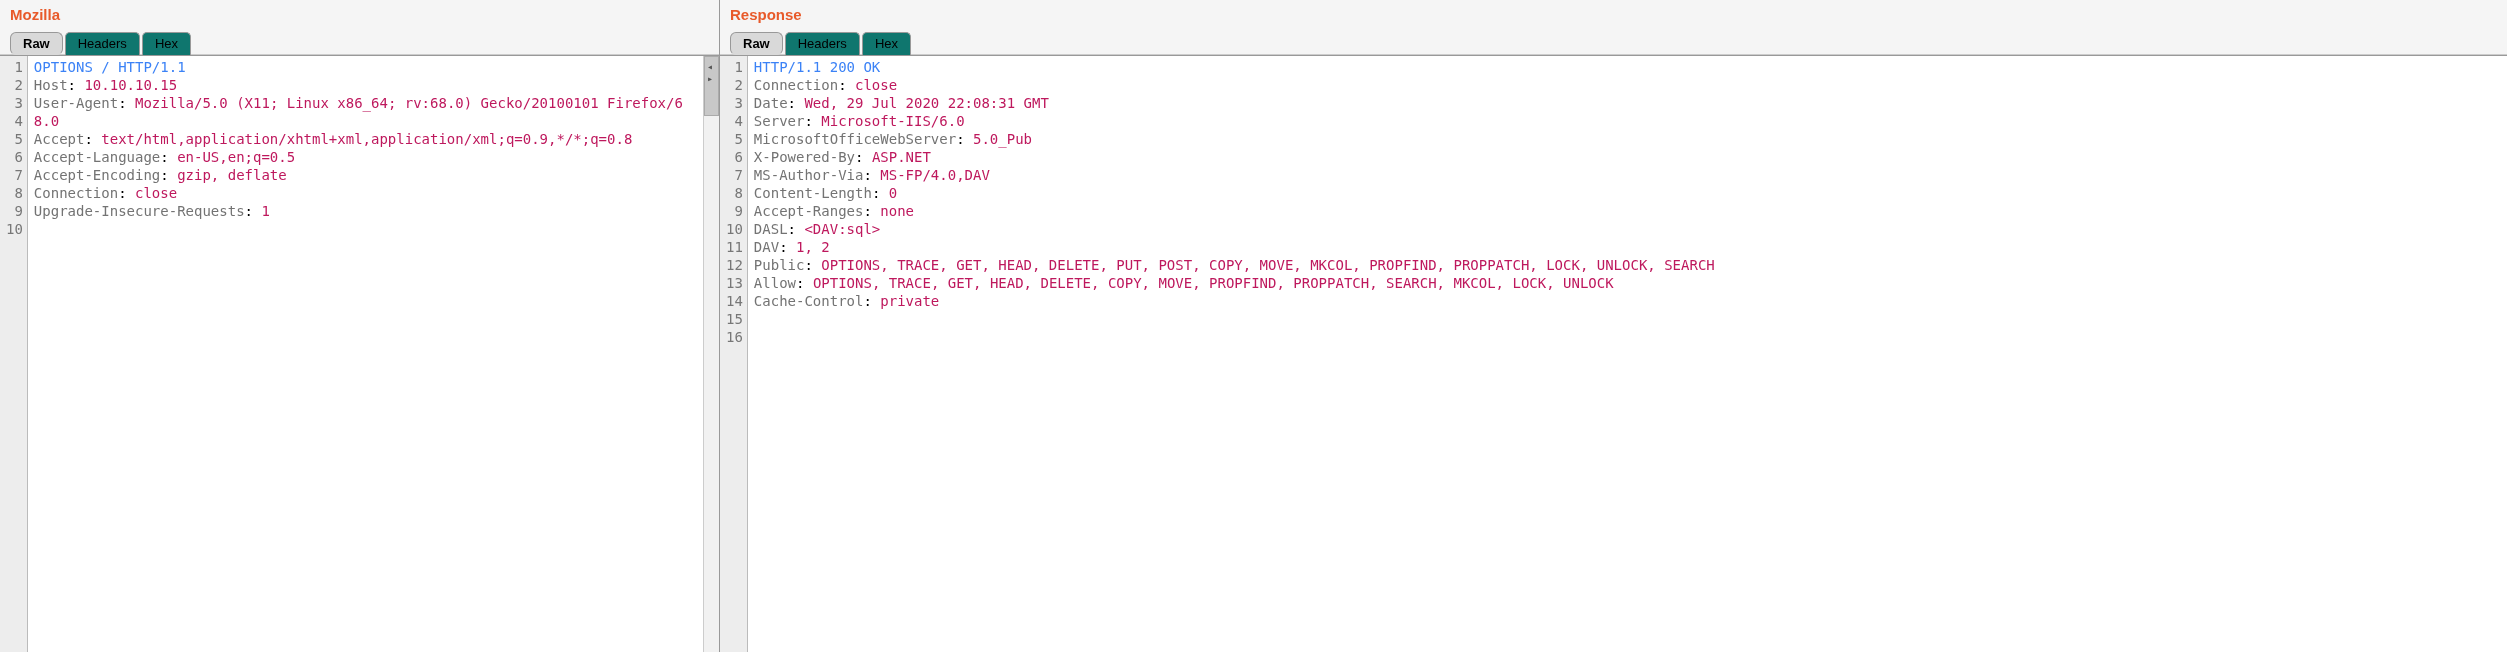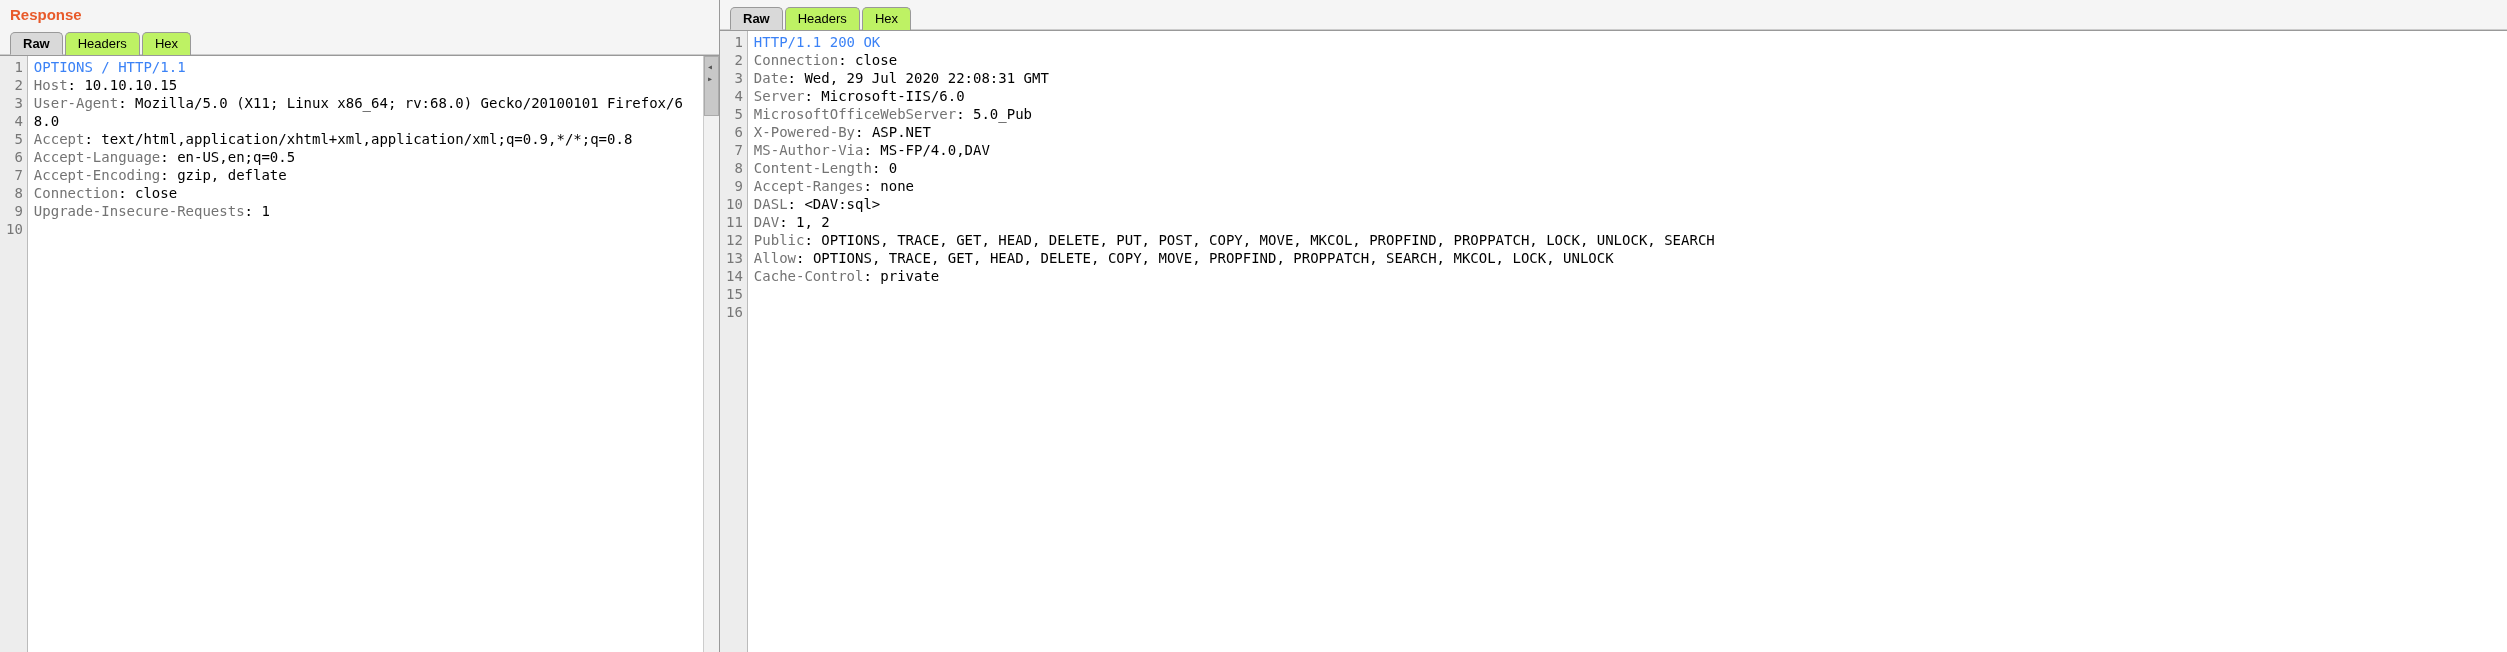--- a/index.html
+++ b/index.html
@@ -27,35 +27,36 @@
     color: #e85a2a;
     font-weight: bold;
     font-size: 15px;
     margin-bottom: 8px;
   }
   .tab-bar {
     display: flex;
     gap: 0;
   }
   .tab {
-    background: #bef264;
+    background: #0f766e;
     border: 1px solid #999;
     border-bottom: none;
     border-radius: 5px 5px 0 0;
     padding: 3px 12px;
     font-size: 13px;
     cursor: pointer;
     margin-right: 2px;
     position: relative;
     top: 1px;
   }
   .tab.active {
     background: #d9d9d9;
     font-weight: bold;
     border-bottom: 1px solid #d9d9d9;
+    border-radius: 6px;
   }
   .editor-wrap {
     flex: 1;
     display: flex;
     font-family: "DejaVu Sans Mono", Menlo, Consolas, monospace;
     font-size: 14px;
     line-height: 18px;
     border-top: 1px solid #999;
     background: #fff;
     overflow: hidden;
@@ -74,21 +75,21 @@
   .code {
     padding: 2px 6px;
     white-space: pre-wrap;
     word-break: break-all;
     flex: 1;
     overflow: auto;
   }
   .line { display: block; min-height: 18px; }
   .hk { color: #737373; } 
   .colon { color: #000; }
-  .hv { color: #000000; }
+  .hv { color: #be185d; }
   .reqline, .statusline { color: #3b82f6; }
   .scroll-stub {
     width: 16px;
     background: #f1f1f1;
     border-left: 1px solid #ccc;
   }
   .scroll-thumb {
     width: 100%;
     height: 60px;
     background: #c8c8c8;
@@ -105,21 +106,21 @@
     color: #555;
     font-size: 10px;
   }
   .arrows span { text-align: center; line-height: 10px; }
 </style>
 </head>
 <body>
 
 <div class="panel panel-request">
   <div class="panel-header">
-    <div class="panel-title">Response</div>
+    <div class="panel-title">Mozilla</div>
     <div class="tab-bar">
       <div class="tab active">Raw</div>
       <div class="tab">Headers</div>
       <div class="tab">Hex</div>
     </div>
   </div>
   <div class="editor-wrap">
     <div class="gutter" id="req-gutter">1
 2
 3
@@ -136,20 +137,21 @@
     </div>
     <div class="arrows">
       <span>◂</span>
       <span>▸</span>
     </div>
   </div>
 </div>
 
 <div class="panel panel-response">
   <div class="panel-header">
+    <div class="panel-title">Response</div>
     <div class="tab-bar">
       <div class="tab active">Raw</div>
       <div class="tab">Headers</div>
       <div class="tab">Hex</div>
     </div>
   </div>
   <div class="editor-wrap">
     <div class="gutter" id="res-gutter">1
 2
 3

